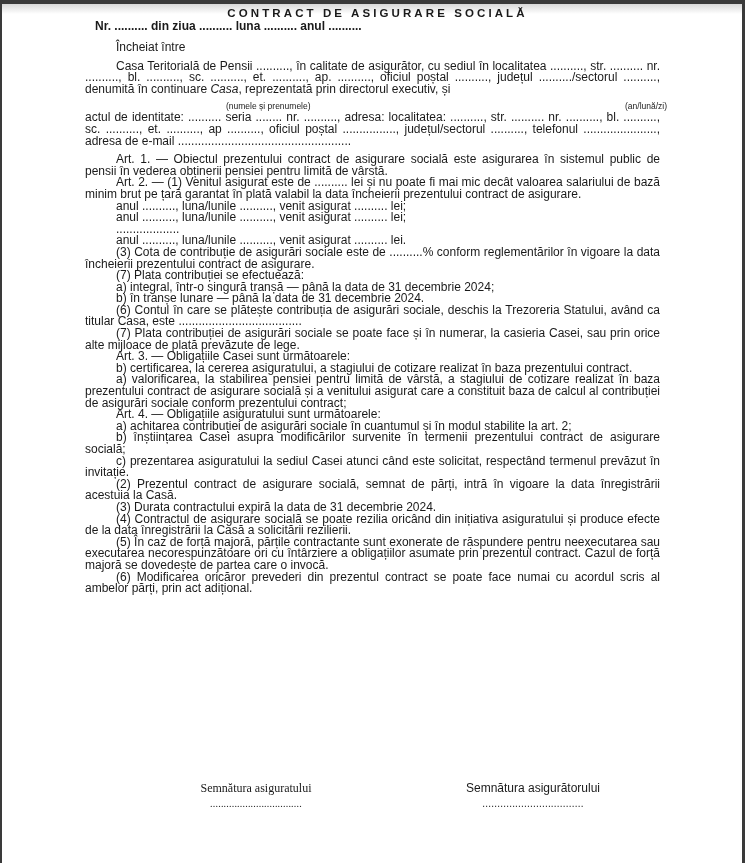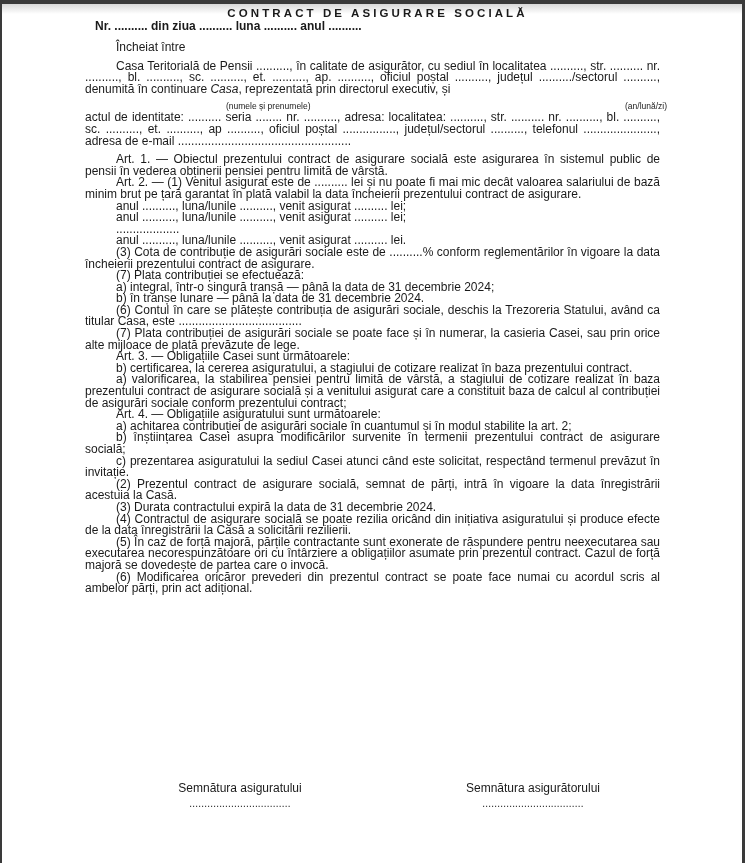--- a/index.html
+++ b/index.html
@@ -91,21 +91,21 @@
       <p class="ind">c) prezentarea asiguratului la sediul Casei atunci când este solicitat, respectând termenul prevăzut în invitație.</p>
       <p class="ind">(2) Prezentul contract de asigurare socială, semnat de părți, intră în vigoare la data înregistrării acestuia la Casă.</p>
       <p class="ind">(3) Durata contractului expiră la data de 31 decembrie 2024.</p>
       <p class="ind">(4) Contractul de asigurare socială se poate rezilia oricând din inițiativa asiguratului și produce efecte de la data înregistrării la Casă a solicitării rezilierii.</p>
       <p class="ind">(5) În caz de forță majoră, părțile contractante sunt exonerate de răspundere pentru neexecutarea sau executarea necorespunzătoare ori cu întârziere a obligațiilor asumate prin prezentul contract. Cazul de forță majoră se dovedește de partea care o invocă.</p>
       <p class="ind">(6) Modificarea oricăror prevederi din prezentul contract se poate face numai cu acordul scris al ambelor părți, prin act adițional.</p>
     </div>
 </div>
 
 <div class="sigs">
-  <div class="sig" style="left:140px;">
+  <div class="sig" style="left:156px;font-family:Liberation Serif, serif;">
     <div>Semnătura asiguratului</div>
     <div class="dots">..................................</div>
   </div>
   <div class="sig" style="left:433px;">
     <div>Semnătura asigurătorului</div>
     <div class="dots">..................................</div>
   </div>
 </div>
 
 </body></html>

